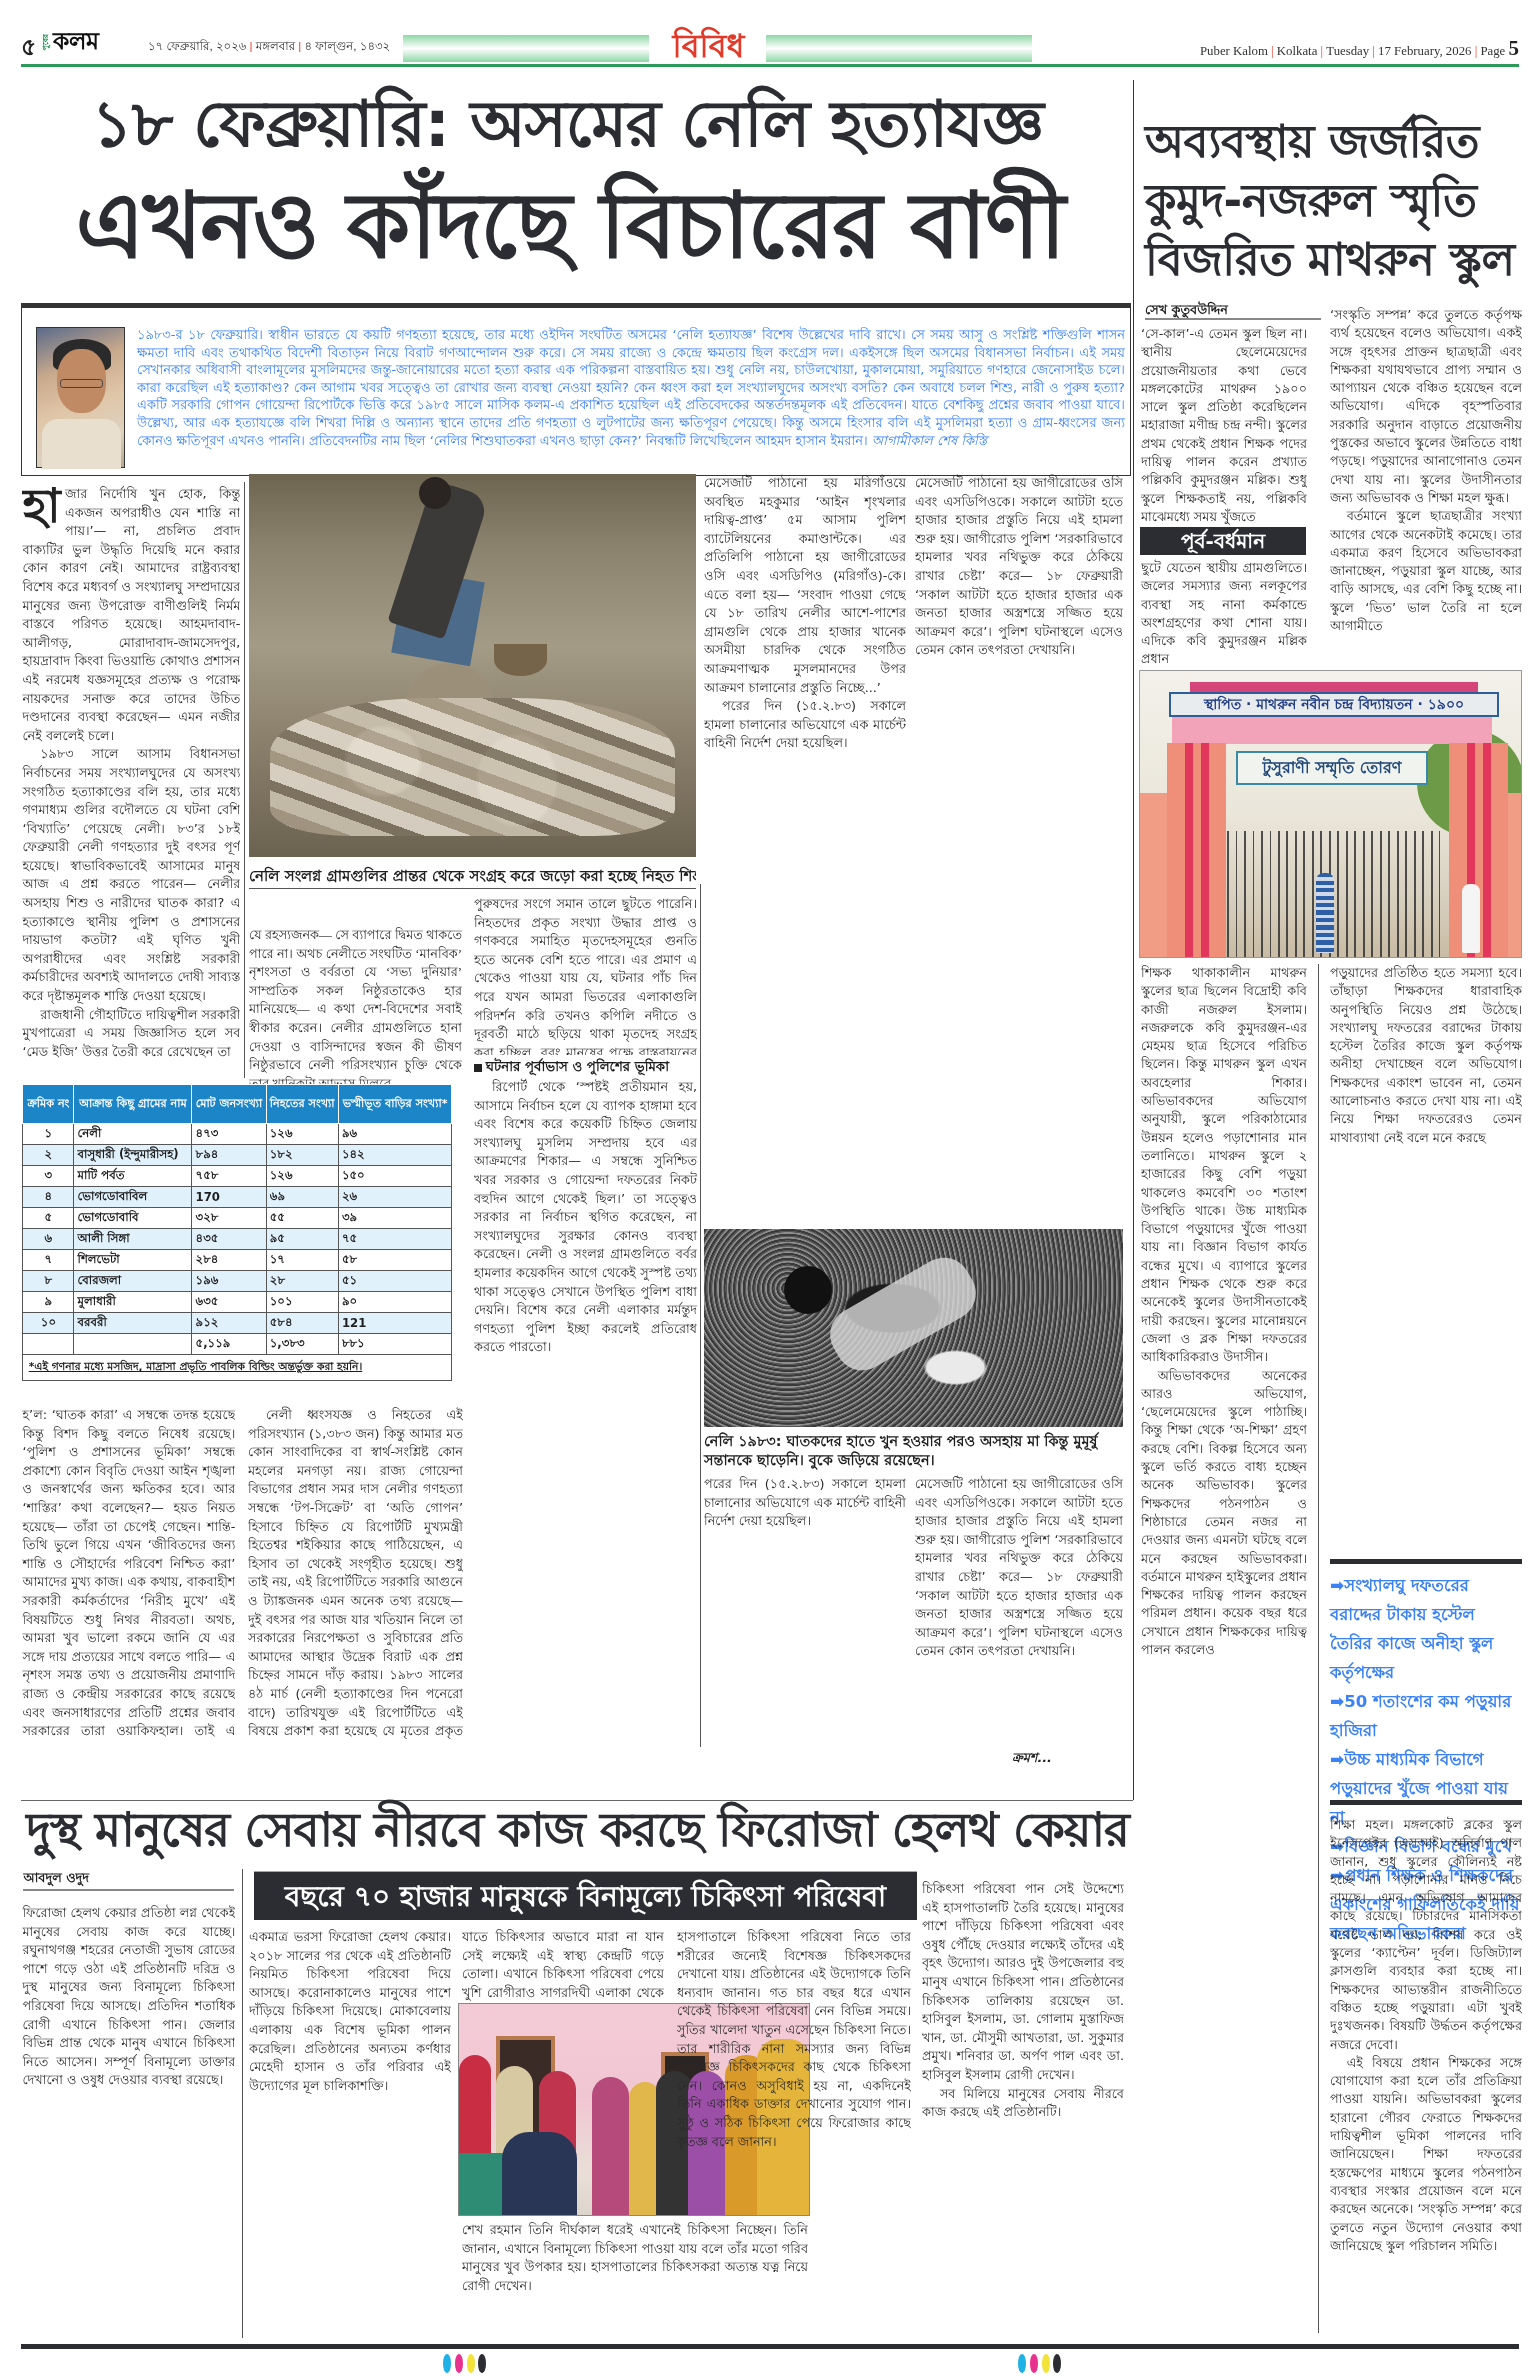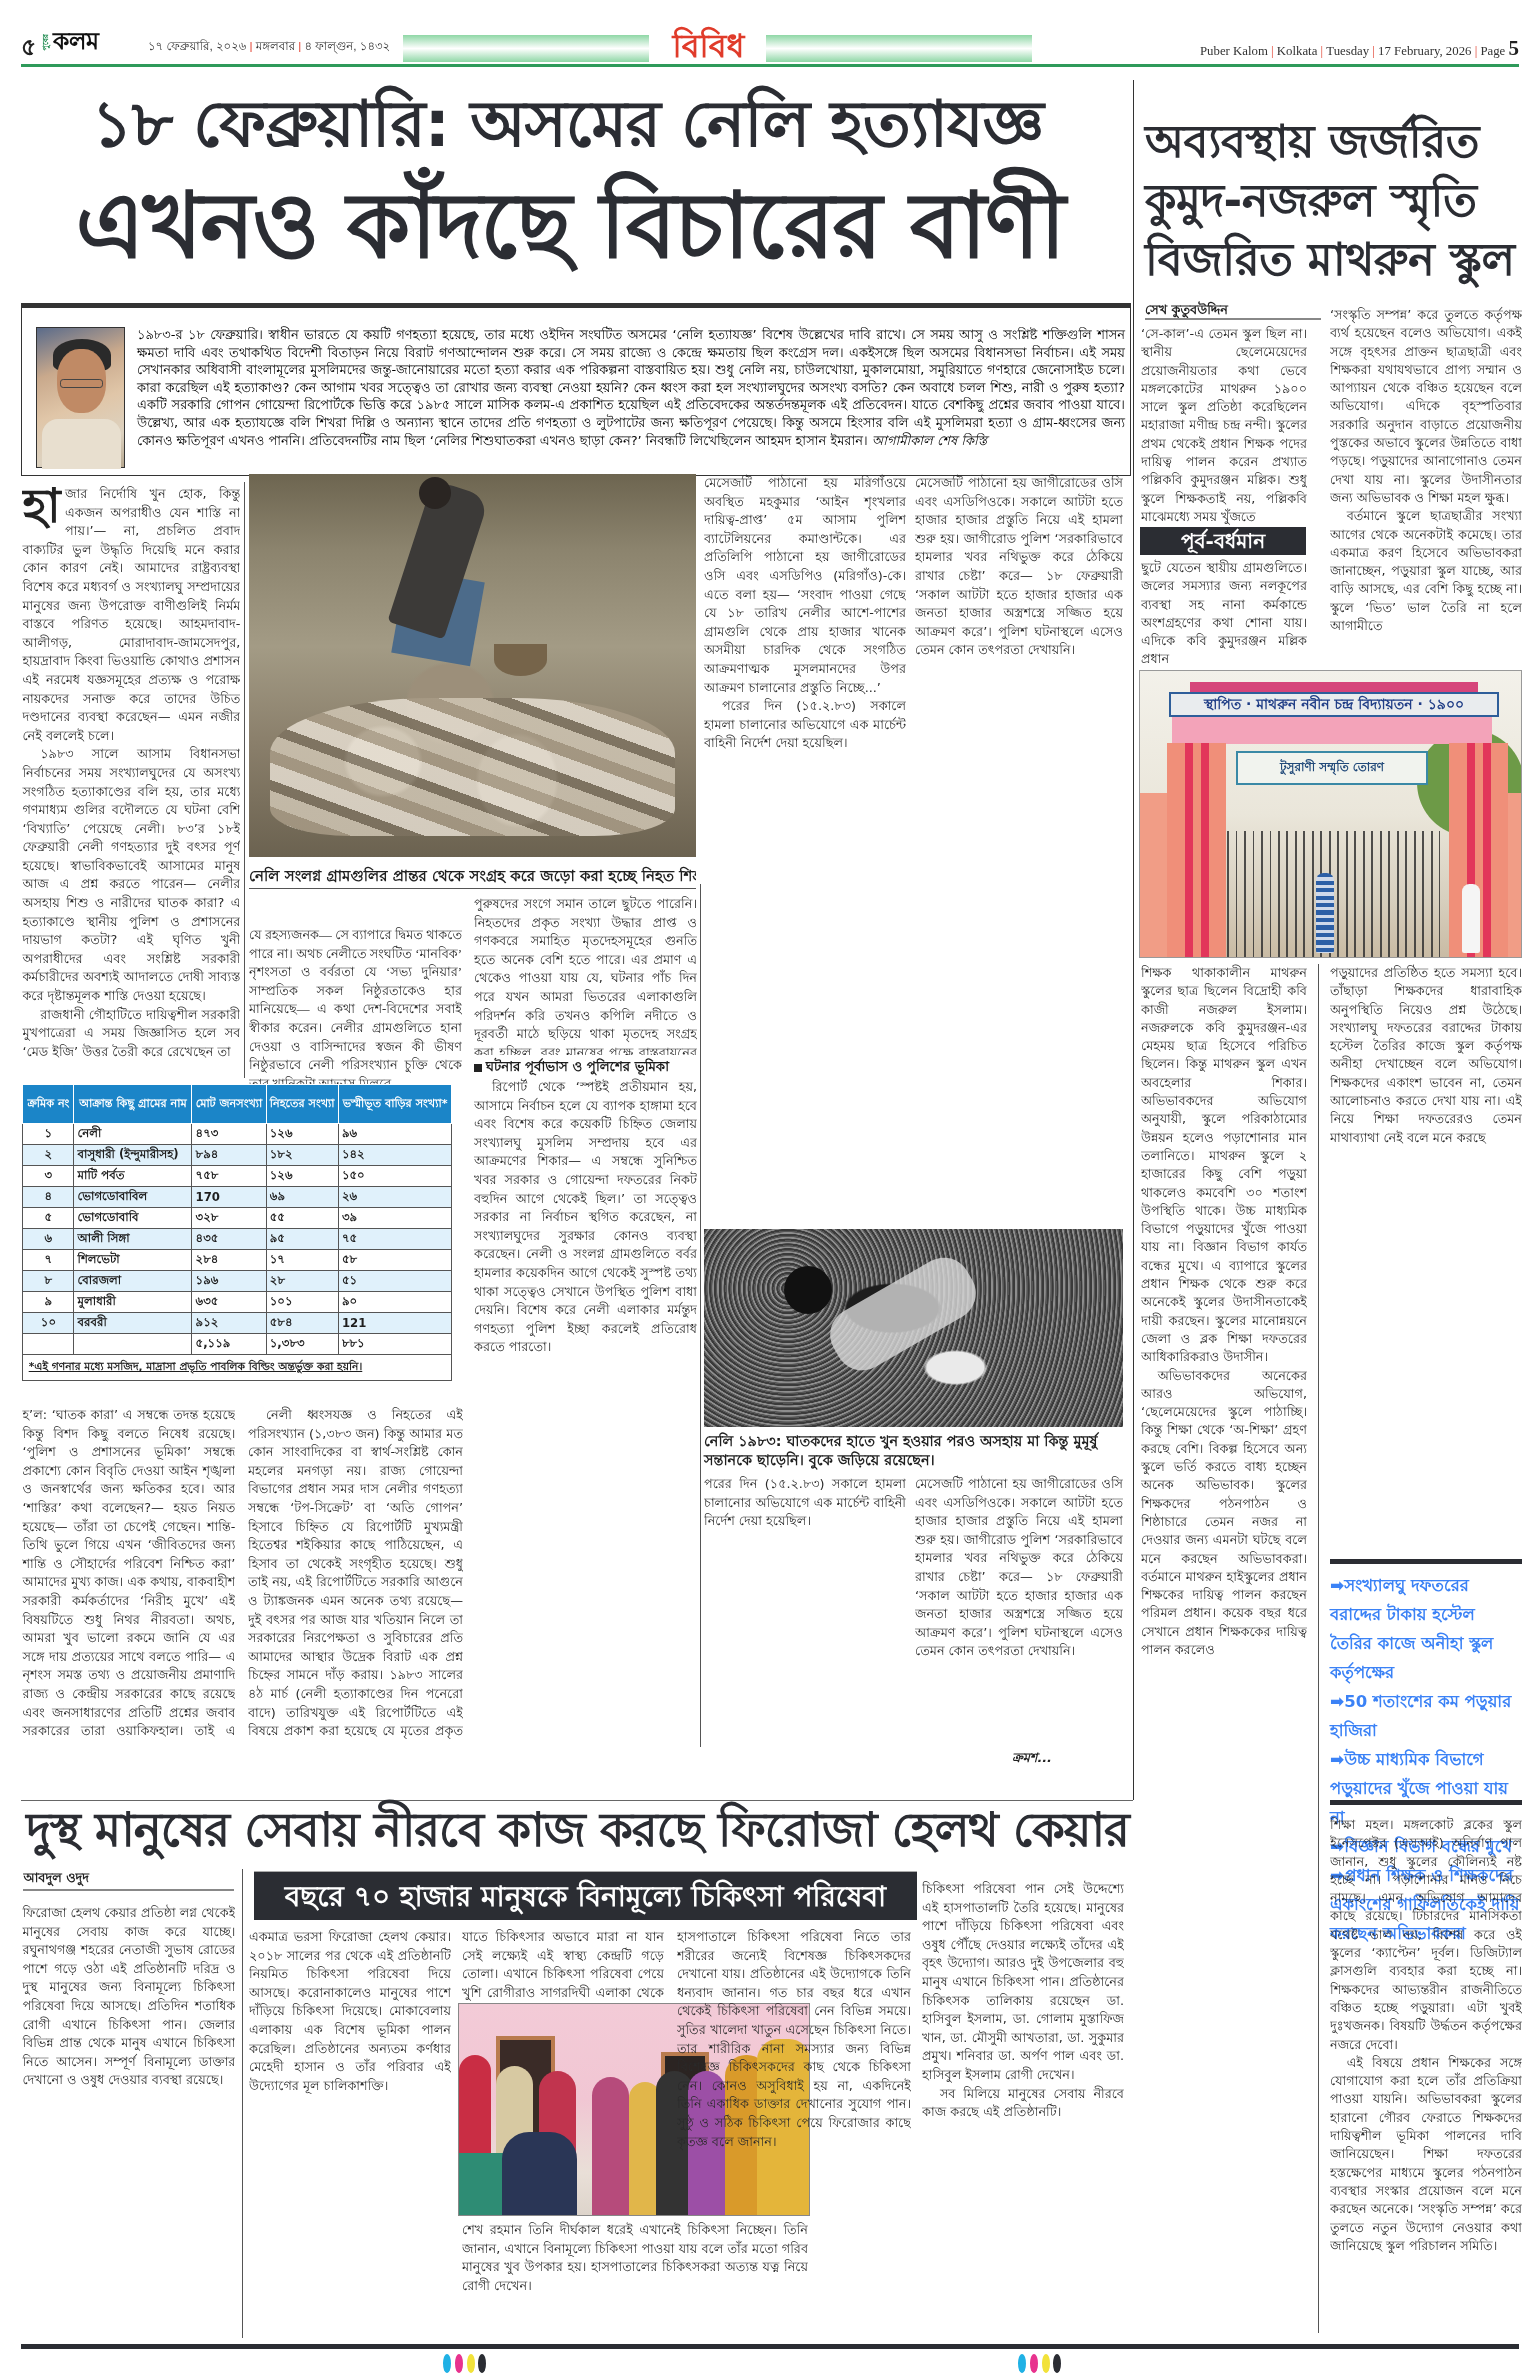--- a/index.html
+++ b/index.html
@@ -28,21 +28,21 @@
   .hl1 { left: 21px; top: 91px; width: 1092px; font-size: 64px; font-weight: bold; color: #2b2d33; text-align: center; line-height: 1.05; letter-spacing: -1.1px; }
   .hl2 { left: 21px; top: 178px; width: 1097px; font-size: 91px; font-weight: bold; color: #2b2d33; text-align: center; line-height: 1.05; letter-spacing: -2.1px; }
 
   
   .intro { left: 21px; top: 303px; width: 1110px; height: 173px; border: 1.6px solid #333; border-top-width: 5.3px; background: #fff; }
   .intro-photo { left: 14px; top: 19px; width: 89px; height: 141px; background: linear-gradient(160deg, #5a6b8a 0%, #c9a98c 30%, #e0c6a8 55%, #ddd2c0 80%, #b6a78f 100%); border: 1.1px solid #333; }
   .intro-photo .face { position:absolute; left: 20px; top: 21px; width: 49px; height: 64px; border-radius: 45%; background: #c08a65; }
   .intro-photo .hair { position:absolute; left: 16px; top: 10.7px; width: 58px; height: 32px; border-radius: 50% 50% 20% 20%; background: #2a2a2a; }
   .intro-photo .glasses { position:absolute; left: 23.4px; top: 51px; width: 43px; height: 8.5px; border: 1.6px solid #444; border-radius: 3.2px; }
   .intro-photo .shirt { position:absolute; left: 5.3px; top: 91px; width: 79px; height: 50px; background: #e8dfcf; border-radius: 16px 16px 0 0; }
-  .intro-text { left: 115px; top: 18px; width: 988px; font-size: 13px; line-height: 17.6px; color: #000000; text-align: justify; }
+  .intro-text { left: 115px; top: 18px; width: 988px; font-size: 13px; line-height: 17.6px; color: #3b82f6; text-align: justify; }
   .intro-text .cont { font-style: italic; }
 
   
   .col { font-size: 12.8px; line-height: 18.6px; color: #2a2a2a; text-align: justify; overflow: hidden; }
   .dropcap { float: left; font-size: 47px; line-height: 37px; font-weight: bold; margin: 2.1px 4.3px 0 0; color: #222; }
   .col p { text-indent: 1.4em; }
   .col p.noindent { text-indent: 0; }
   .vline { width: 0.8px; background: #555; }
   .hline { height: 1.1px; background: #555; }
 
@@ -97,21 +97,21 @@
   .photo3 { left: 1139px; top: 670px; width: 383px; height: 288px; border: 1.1px solid #999; overflow: hidden; background: linear-gradient(180deg, #f3f1ea 0%, #eae6da 50%, #d7cfbe 80%, #c9bba4 100%); }
   .photo3 .tree1 { position:absolute; left: 277px; top: 32px; width: 107px; height: 160px; background: radial-gradient(circle, #6d9a47 0 55%, transparent 56%); }
   .photo3 .tree2 { position:absolute; left: 0px; top: 117px; width: 64px; height: 128px; background: radial-gradient(circle, #7ea35a 0 50%, transparent 51%); }
   .photo3 .roof { position:absolute; left: 50px; top: 10.7px; width: 288px; height: 21px; background: #d6457a; }
   .photo3 .signbar { position:absolute; left: 29px; top: 21px; width: 330px; height: 24.5px; background: #e9ecee; border: 2.1px solid #2e5e9a; color: #1f3d86; font-size: 14px; font-weight: bold; text-align: center; line-height: 20px; white-space: nowrap; overflow: hidden; }
   .photo3 .lintel { position:absolute; left: 32px; top: 46px; width: 320px; height: 27px; background: #f3a3b9; }
   .photo3 .pillar { position:absolute; top: 72px; width: 59px; height: 215px; background: #f08f79; }
   .photo3 .pillar.l { left: 27px; } .photo3 .pillar.r { left: 309px; }
   .photo3 .pillar .p1 { position:absolute; left: 18px; top: 0; width: 7.5px; height: 215px; background: #e2365a; }
   .photo3 .pillar .p2 { position:absolute; left: 34px; top: 0; width: 7.5px; height: 215px; background: #e2365a; }
-  .photo3 .arch-sign { position:absolute; left: 96px; top: 80px; width: 192px; height: 34px; background: #f1f3ee; border: 2.1px solid #3a89a6; color: #224a7a; font-size: 12px; font-weight: bold; text-align: center; line-height: 29px; }
+  .photo3 .arch-sign { position:absolute; left: 96px; top: 80px; width: 192px; height: 34px; background: #f1f3ee; border: 2.1px solid #3a89a6; color: #224a7a; font-size: 16px; font-weight: bold; text-align: center; line-height: 29px; }
   .photo3 .wing { position:absolute; top: 122px; width: 53px; height: 165px; background: #f19d86; }
   .photo3 .wing.l { left: 0; } .photo3 .wing.r { left: 367px; width: 16px; }
   .photo3 .gate { position:absolute; left: 87px; top: 160px; width: 213px; height: 128px; background: repeating-linear-gradient(90deg, #333 0 1.6px, transparent 1.6px 8.5px); opacity: .85; }
   .photo3 .man { position:absolute; left: 176px; top: 202px; width: 18px; height: 80px; background: repeating-linear-gradient(180deg, #2c5fa6 0 4.3px, #cfd9ea 4.3px 7.5px); border-radius: 7.5px 7.5px 2.1px 2.1px; }
   .photo3 .man2 { position:absolute; left: 322px; top: 213px; width: 18px; height: 69px; background: #f5f5f5; border-radius: 7.5px 7.5px 2.1px 2.1px; }
 
   .sidebox-rule { height: 5.3px; background: #2b2d33; }
   .bullets { left: 1145px; top: 1567px; width: 383px; }
   .bullet { font-size: 16.5px; font-weight: bold; color: #3b82f6; line-height: 29px; }
   .bullet .arr { font-size: 17px; }

